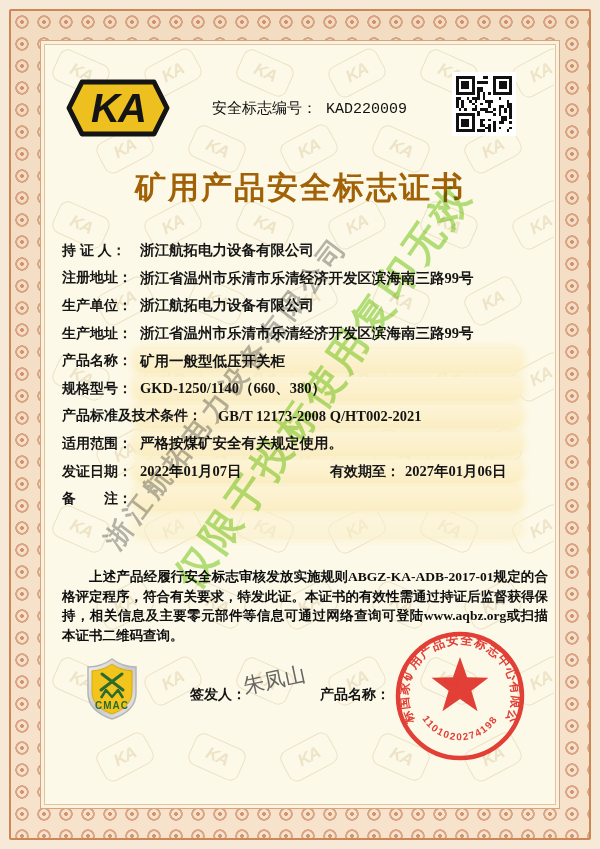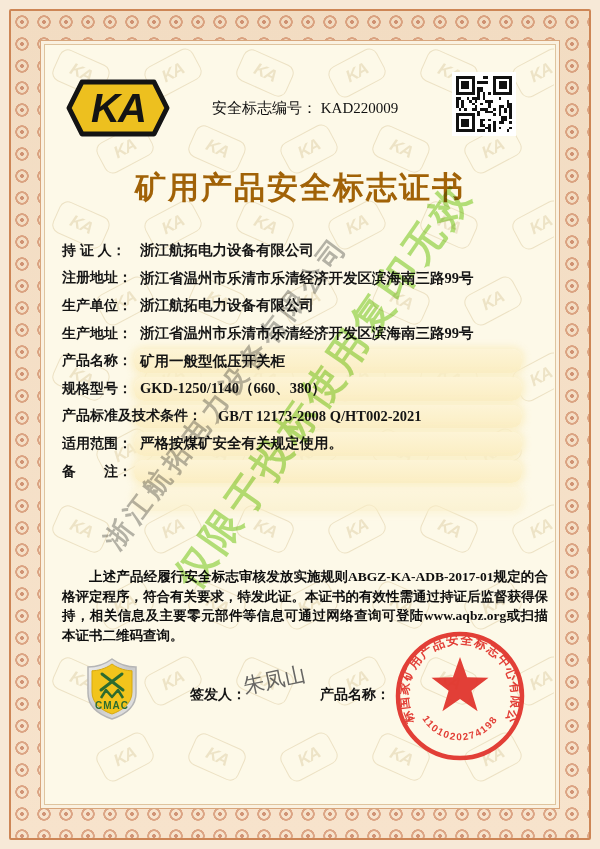--- a/index.html
+++ b/index.html
@@ -20,21 +20,21 @@
   
   .tiles{position:absolute;inset:46px;overflow:hidden;z-index:1;}
   .tile{position:absolute;width:52px;height:32px;border:1.5px solid rgba(190,160,92,.26);border-radius:9px;
         display:flex;align-items:center;justify-content:center;
         color:rgba(190,160,92,.24);font-weight:900;font-style:italic;font-size:17px;letter-spacing:-1px;}
 
   
   .content{position:absolute;inset:0;z-index:2;color:#151515;}
 
   .ka-logo{position:absolute;left:66px;top:79px;width:104px;height:58px;}
-  .cert-no{position:absolute;left:212px;top:99px;font-family:Liberation Serif, serif;
+  .cert-no{position:absolute;left:212px;top:99px;font-family:Liberation Mono, monospace;
            font-size:15px;color:#111;white-space:nowrap;}
   .qr{position:absolute;left:452px;top:72px;width:64px;height:64px;background:#fff;padding:4px;box-sizing:border-box;}
   .qr svg{display:block;width:56px;height:56px;}
 
   .title{position:absolute;left:0;top:167px;width:100%;text-align:center;font-size:31px;font-weight:900;
          letter-spacing:2px;color:#a16207;}
 
   .fields{position:absolute;left:62px;top:237px;width:478px;}
   .row{position:relative;height:27.6px;display:flex;align-items:center;}
   .flabel{min-width:78px;font-weight:700;font-size:14px;white-space:nowrap;z-index:2;}
@@ -381,20 +381,27 @@
         <span class="flabel wide">产品标准及技术条件：</span>
         <span class="fvalue">GB/T 12173-2008 Q/HT002-2021</span>
       </div>
       <div class="row">
         <div class="band"></div>
         <span class="flabel">适用范围：</span>
         <span class="fvalue">严格按煤矿安全有关规定使用。</span>
       </div>
       <div class="row">
         <div class="band"></div>
+        <span class="flabel">发证日期：</span>
+        <span class="fvalue dval">2022年01月07日</span>
+        <span class="vlabel">有效期至：</span>
+        <span class="fvalue">2027年01月06日</span>
+      </div>
+      <div class="row">
+        <div class="band"></div>
         <span class="flabel">备　　注：</span>
         <span class="fvalue"></span>
       </div>
       <div class="row">
         <div class="band faint"></div>
       </div>
     </div>
 
     <p class="statement">上述产品经履行安全标志审核发放实施规则ABGZ-KA-ADB-2017-01规定的合格评定程序，符合有关要求，特发此证。本证书的有效性需通过持证后监督获得保持，相关信息及主要零元部件等信息可通过网络查询可登陆www.aqbz.org或扫描本证书二维码查询。</p>
 

